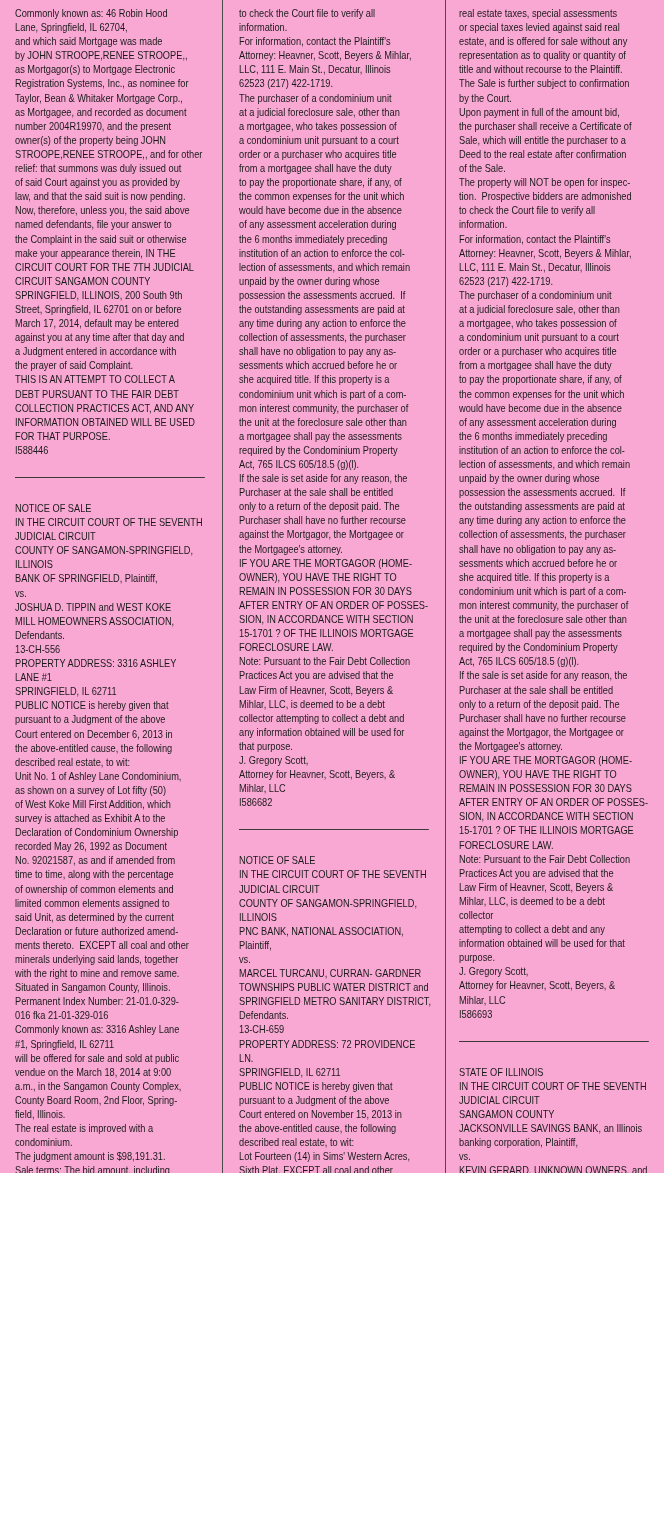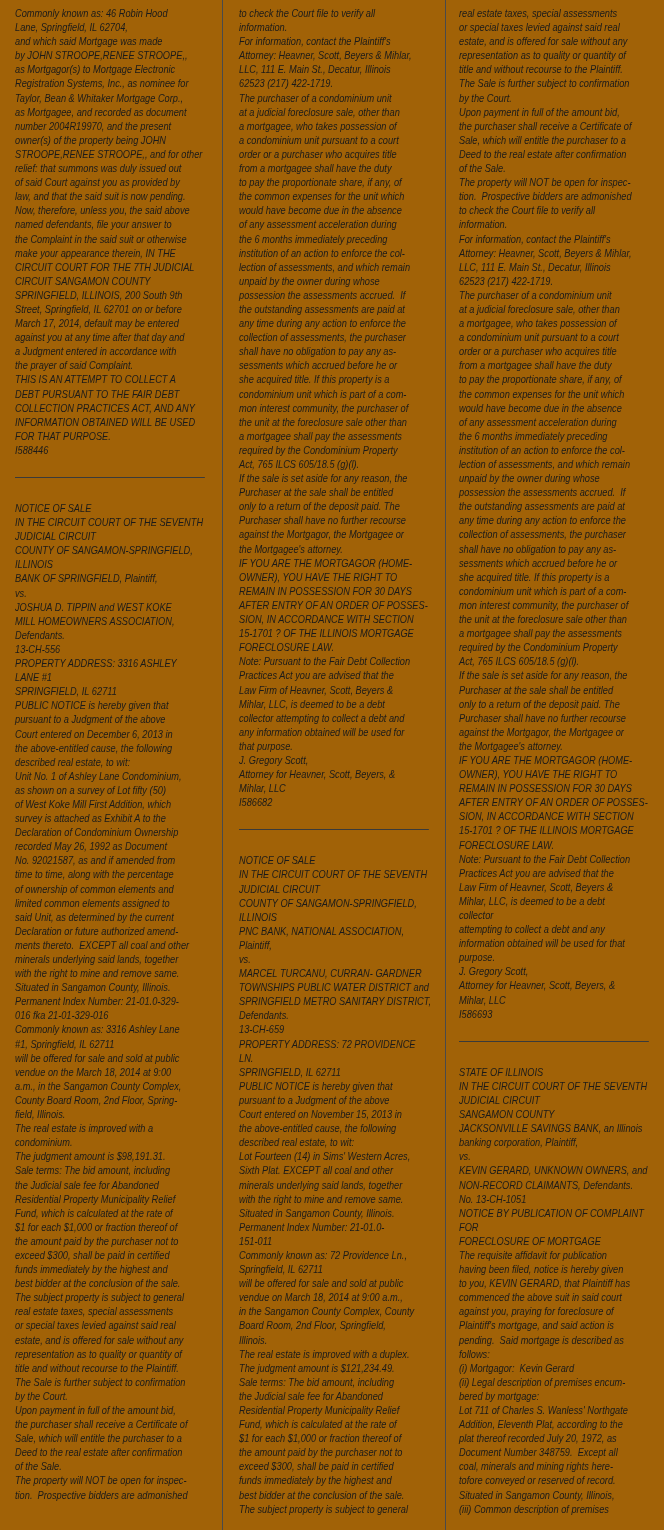--- a/index.html
+++ b/index.html
@@ -1,20 +1,20 @@
 <!DOCTYPE html>
 <html><head>
 <meta charset="utf-8">
 <style>
   html, body { margin: 0; padding: 0; background: #ffffff; }
   body {
     width: 664px; height: 1530px; overflow: hidden;
     font-family: "Liberation Sans", "DejaVu Sans", sans-serif;
   }
-  .page { display: flex; width: 664px; height: 1530px; background: #a16207; font-style: italic; }
+  .page { display: flex; width: 664px; height: 1173px; background: #f9a8d4; }
   .col {
     box-sizing: border-box; overflow: hidden; position: relative;
     padding-top: 6px;
   }
   .col-1 { width: 223px; border-right: 1px solid #4a4a4a; padding-left: 15px; }
   .col-2 { width: 223px; border-right: 1px solid #4a4a4a; padding-left: 16px; }
   .col-3 { width: 218px; padding-left: 13px; }
   .col-inner {
     transform: scaleX(0.84); transform-origin: 0 0;
     font-size: 11px; line-height: 14.1px; color: #1a1a1a;

